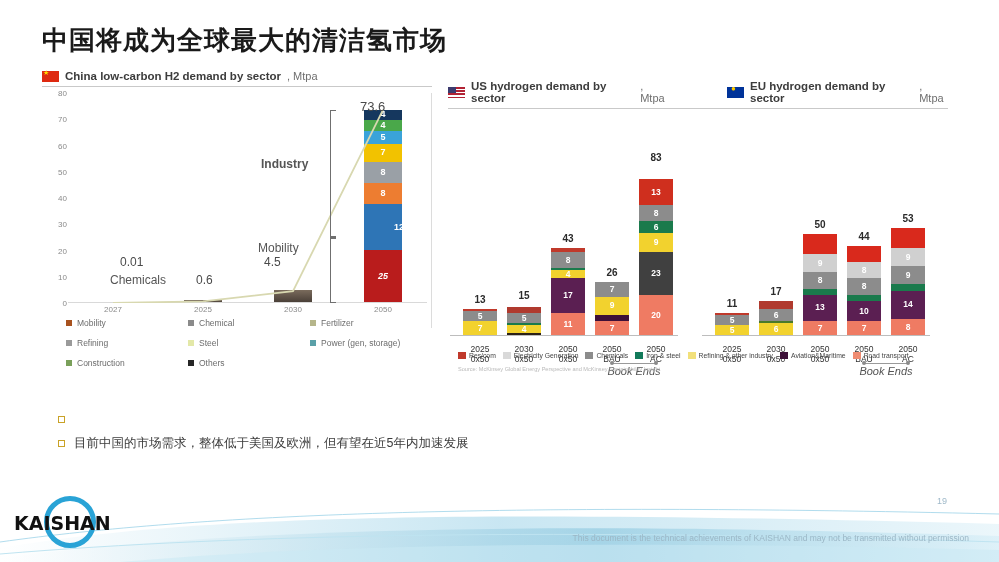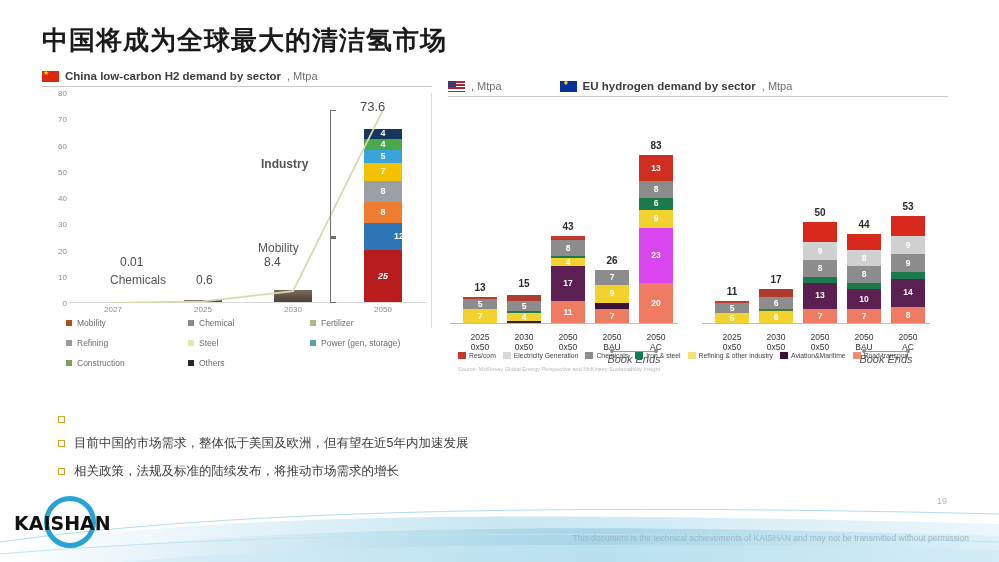--- a/index.html
+++ b/index.html
@@ -122,35 +122,35 @@
         <div style="top: 131.25px;">30</div>
         <div style="top: 157.5px;">20</div>
         <div style="top: 183.75px;">10</div>
         <div style="top: 210px;">0</div>
       </div>
     <div class="cn-area" id="cnArea">
         <div class="cn-bar" style="left: 116px; width: 38px; height: 2px; background: linear-gradient(rgb(122, 107, 92), rgb(74, 64, 56));"></div>
         <div class="cn-bar" style="left: 206px; width: 38px; height: 11.8125px; background: linear-gradient(rgb(122, 107, 92), rgb(74, 64, 56));"></div>
         <div class="cn-bar" style="left: 296px; width: 38px; height: 193.2px; display: flex; flex-direction: column-reverse;">
           <div class="seg" style="height: 52px; background: #b91c1c; font-style: italic;">25</div>
-          <div class="seg" style="height: 27px; background: rgb(46, 117, 182); padding-left: 32px;">12</div>
+          <div class="seg" style="height: 46px; background: rgb(46, 117, 182); padding-left: 32px;">12</div>
           <div class="seg" style="height: 21px; background: rgb(237, 125, 49);">8</div>
           <div class="seg" style="height: 21px; background: rgb(154, 160, 166);">8</div>
           <div class="seg" style="height: 18.375px; background: rgb(242, 194, 0);">7</div>
           <div class="seg" style="height: 13.125px; background: rgb(58, 163, 217);">5</div>
           <div class="seg" style="height: 10.5px; background: rgb(74, 168, 74);">4</div>
           <div class="seg" style="height: 10.5px; background: rgb(21, 55, 94);">4</div>
         </div>
         <svg width="360" height="210" style="position: absolute; left: 0px; top: 0px;">
           <polyline points="45,209.97375 135,208.425 225,198.1875 315,16.80000000000001" fill="none" stroke="#d8d8b0" stroke-width="1.8"></polyline>
         </svg>
         <div class="cn-val" style="left: 52px; top: 161.974px;">0.01</div>
         <div class="cn-ann" style="left: 42px; top: 179.974px;">Chemicals</div>
         <div class="cn-val" style="left: 128px; top: 180.425px;">0.6</div>
-        <div class="cn-val" style="left: 196px; top: 162.188px;">8.4</div>
+        <div class="cn-val" style="left: 196px; top: 162.188px;">4.5</div>
         <div class="cn-val" style="left: 292px; top: 6px; font-size: 13px;">73.6</div>
         <div class="cn-ann" style="left: 193px; top: 64px; font-weight: bold;">Industry</div>
         <div class="cn-ann" style="left: 190px; top: 148px;">Mobility</div>
         <div class="brace" style="left: 262px; top: 16.8px; height: 127.575px;"></div>
         <div class="brace" style="left: 262px; top: 144.375px; height: 65.625px;"></div>
       </div>
     <div class="cn-xlabels" id="cnX">
         <span style="left: 45px;">2027</span>
         <span style="left: 135px;">2025</span>
         <span style="left: 225px;">2030</span>
@@ -191,20 +191,21 @@
         <i style="background:#262626"></i>
         <span>Others</span>
       </div>
     </div>
 </div>
 
 <div class="panel-usEu">
   <div class="usEu-heads">
     <div class="chart-head">
       <span class="flag flag-us"></span>
+      <span class="ttl">US hydrogen demand by sector</span>
       <span class="unit">, Mtpa</span>
     </div>
     <div class="chart-head">
       <span class="flag flag-eu"></span>
       <span class="ttl">EU hydrogen demand by sector</span>
       <span class="unit">, Mtpa</span>
     </div>
   </div>
 
   <div class="usEu-plot" id="usEuPlot">
@@ -251,21 +252,21 @@
           <div class="seg" style="height: 18.2px; background: rgb(242, 210, 46); color: rgb(255, 255, 255);">9</div>
           <div class="seg" style="height: 14.1556px; background: rgb(140, 140, 140); color: rgb(255, 255, 255);">7</div>
         </div>
         <div class="utot" style="left: 147px; top: 148.422px;">26</div>
         <div class="uxl" style="left: 142px;">
           <div>2050</div>
           <div>BAU</div>
         </div>
         <div class="ub" style="left: 191px; bottom: 34px; height: 167.844px; display: flex; flex-direction: column-reverse;">
           <div class="seg" style="height: 40.4444px; background: rgb(239, 123, 99); color: rgb(255, 255, 255);">20</div>
-          <div class="seg" style="height: 55px; background: #d946ef; color: rgb(255, 255, 255);">23</div>
+          <div class="seg" style="height: 43px; background: #404040; color: rgb(255, 255, 255);">23</div>
           <div class="seg" style="height: 18.2px; background: rgb(242, 210, 46); color: rgb(255, 255, 255);">9</div>
           <div class="seg" style="height: 12.1333px; background: rgb(26, 122, 76); color: rgb(255, 255, 255);">6</div>
           <div class="seg" style="height: 16.1778px; background: rgb(140, 140, 140); color: rgb(255, 255, 255);">8</div>
           <div class="seg" style="height: 26.2889px; background: rgb(207, 47, 30); color: rgb(255, 255, 255);">13</div>
         </div>
         <div class="utot" style="left: 191px; top: 33.1556px;">83</div>
         <div class="uxl" style="left: 186px;">
           <div>2050</div>
           <div>AC</div>
         </div>
@@ -376,24 +377,20 @@
   <div class="source">Source: McKinsey Global Energy Perspective and McKinsey Sustainability Insight</div>
 </div>
 
 <div class="bullets" id="bulletList">
     <div class="bullet">
       <div class="sq"></div>
     </div>
     <div class="bullet">
       <div class="sq"></div>
       <div class="txt">目前中国的市场需求，整体低于美国及欧洲，但有望在近5年内加速发展</div>
-    </div>
-    <div class="bullet">
-      <div class="sq"></div>
-      <div class="txt">相关政策，法规及标准的陆续发布，将推动市场需求的增长</div>
     </div>
   </div>
 
 <div class="footer">
   <svg width="999" height="78" viewBox="0 0 999 78">
     <defs>
       <linearGradient id="g1" x1="0" y1="0" x2="1" y2="0">
         <stop offset="0" stop-color="#ffffff"></stop>
           <stop offset="0.5" stop-color="#bfe2f0"></stop>
           <stop offset="1" stop-color="#e8f5fa"></stop>

